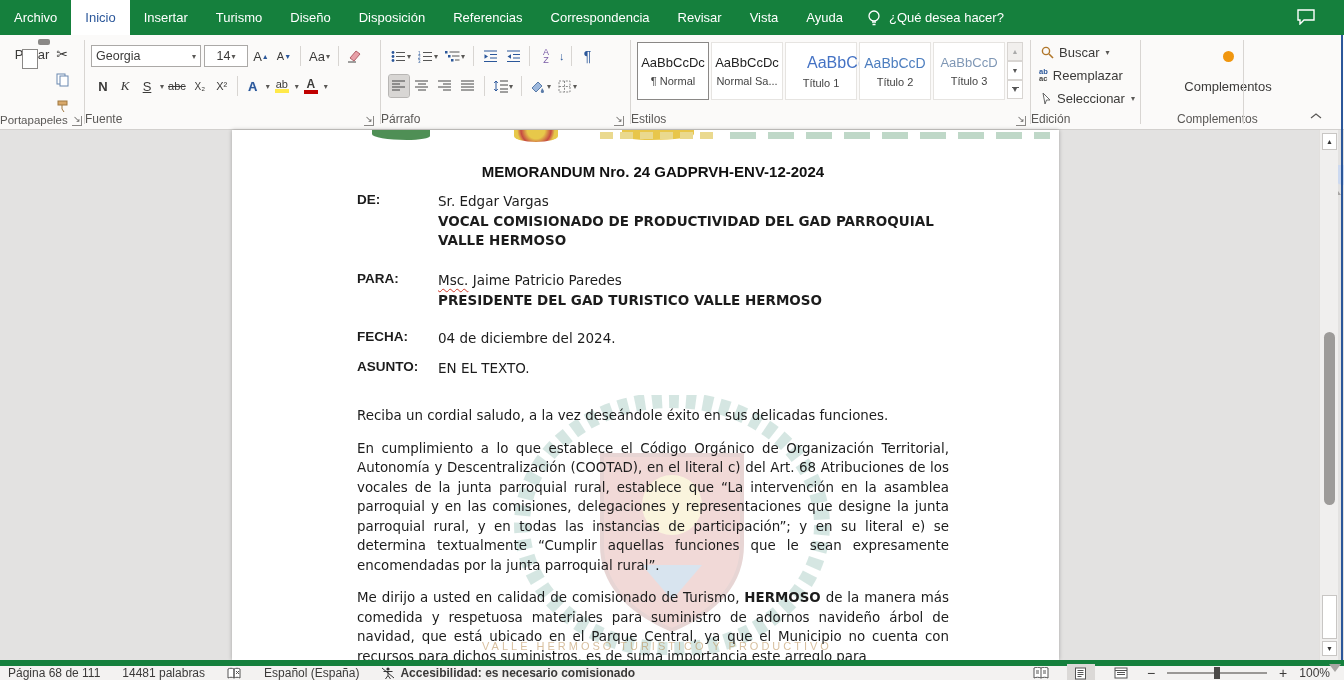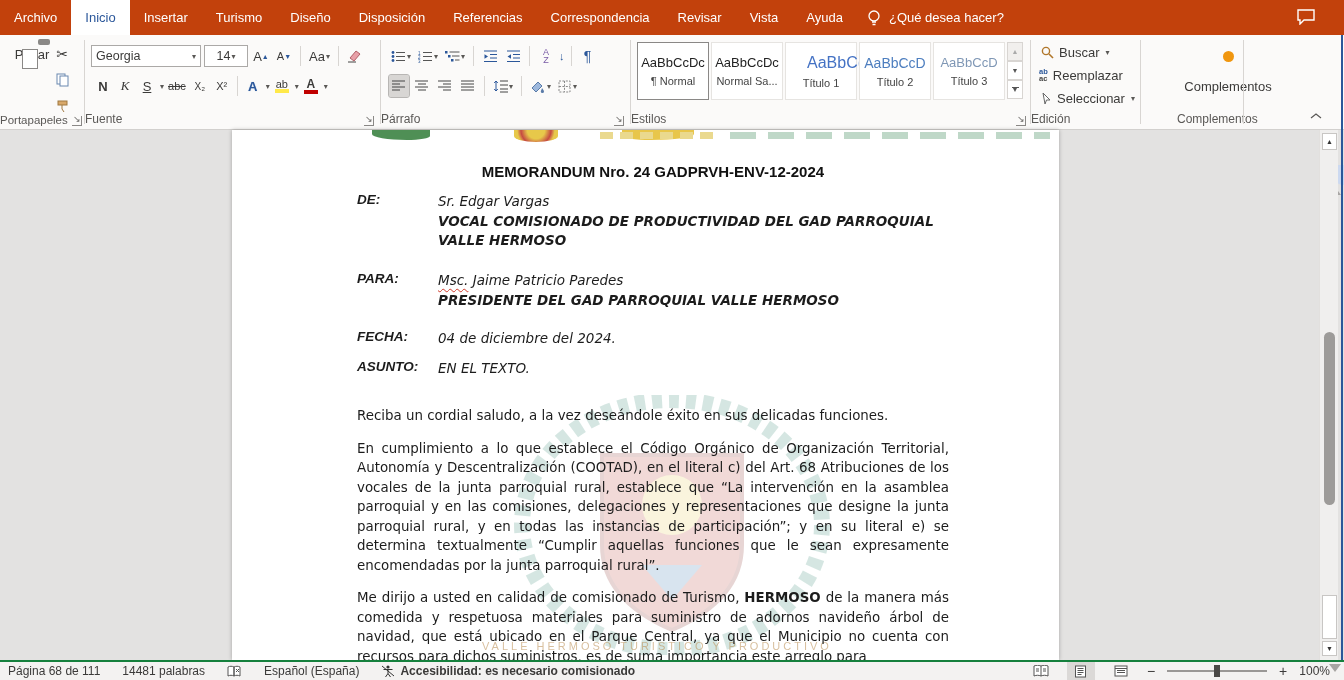--- a/index.html
+++ b/index.html
@@ -1,21 +1,21 @@
 <!DOCTYPE html>
 <html><head>
 <meta charset="utf-8">
 <style>
   * { margin:0; padding:0; box-sizing:border-box; }
   html,body { width:1344px; height:680px; overflow:hidden; }
   body { font-family:"Liberation Sans", sans-serif; background:#e3e2e1; position:relative; }
   .app { position:absolute; inset:0; }
 
   
-  .tabbar { position:absolute; left:0; top:0; width:1344px; height:35px; background:#c2410c; display:flex; align-items:stretch; }
+  .tabbar { position:absolute; left:0; top:0; width:1344px; height:35px; background:#15803d; display:flex; align-items:stretch; }
   .tab { color:#fff; font-size:13px; display:flex; align-items:center; padding:0 14px; cursor:default; }
   .tab.active { background:#fff; color:#2b579a; }
   .tellme { display:flex; align-items:center; color:#fff; font-size:13px; gap:8px; padding-left:10px; }
   .bulb-icon svg { display:block; }
   .feedback-icon { position:absolute; right:28px; top:8px; }
 
   
   .ribbon { position:absolute; left:0; top:35px; width:1344px; height:95px; background:#fbfaf9; border-bottom:1px solid #d2d0ce; font-size:13px; color:#3b3a39; }
   .rgroup { position:absolute; top:0; height:94px; }
   .gsep { position:absolute; top:5px; height:84px; width:1px; background:#d8d5d2; }
@@ -60,40 +60,40 @@
   .ls-yellow { position:absolute; left:390px; top:0; width:72px; height:10px; background:#e8c64b; border-radius:0 0 60% 40%; }
   .ls-text1 { position:absolute; left:368px; top:2px; width:120px; height:7px; background:repeating-linear-gradient(90deg,#ead98e 0 13px, transparent 13px 20px); }
   .ls-text2 { position:absolute; left:498px; top:2px; width:320px; height:7px; background:repeating-linear-gradient(90deg,#bfd8c8 0 26px, transparent 26px 38px); }
 
   
   .watermark { position:absolute; left:205px; top:265px; opacity:.18; }
   .wm-text { position:absolute; left:135px; top:510px; width:580px; text-align:center; font-size:11px; letter-spacing:3px; color:#b98c50; opacity:.55; }
 
   .doc-font { font-family:"DejaVu Sans", sans-serif; color:#1c1c1c; }
   .doc-title { position:absolute; left:125px; top:33px; width:592px; text-align:center; font-size:15px; font-weight:700; font-family:"Liberation Sans",sans-serif; color:#111; }
-  .field { position:absolute; left:125px; width:600px; display:flex;font-style:italic; }
+  .field { position:absolute; left:125px; width:600px; display:flex; }
   .field .flabel { width:81px; font-weight:700; font-size:13.5px; font-family:"Liberation Sans",sans-serif; flex:none; }
   .field .fval { font-size:13.5px; line-height:19.5px; }
   .bold { font-weight:700; }
   .misspell { text-decoration:underline wavy #d03a2a 1px; text-underline-offset:3px; }
   .bodytext { position:absolute; left:125px; top:276px; width:592px; }
   .bodytext p { font-size:13.4px; line-height:19.5px; text-align:justify; margin-bottom:13px; }
   .bodytext p.first { text-align:left; }
 
   
   .vscroll { position:absolute; left:1319px; top:0; width:19px; height:530px; background:#f0efee; border-left:1px solid #e2e0de; }
   .vs-btn { position:absolute; left:2px; width:15px; height:17px; background:#fff; border:1px solid #c8c6c4; display:flex; align-items:center; justify-content:center; font-size:7px; color:#333; }
   .vs-thumb { position:absolute; left:4px; top:202px; width:11px; height:173px; background:#9d9b99; border-radius:6px; }
   .edgeline { position:absolute; left:1341px; top:35px; width:2px; height:625px; background:#2b579a; z-index:7; }
   .tri-up { position:absolute; left:1329px; top:57px; width:0; height:0; border-left:6px solid transparent; border-right:6px solid transparent; border-bottom:8px solid #a7a5a3; }
   .tri-dn { position:absolute; left:1329px; top:664px; width:0; height:0; border-left:6px solid transparent; border-right:6px solid transparent; border-top:8px solid #a7a5a3; z-index:9; }
   .blue-arc { position:absolute; left:1332px; top:35px; width:12px; height:20px; background:#ccd9f0; border-bottom-left-radius:12px; }
 
   
-  .statusbar { position:absolute; left:0; top:660px; width:1344px; height:20px; background:#f3f2f1; border-top:2px solid #15803d; display:flex; align-items:center; font-size:12px; color:#3b3a39; z-index:8; }
+  .statusbar { position:absolute; left:0; top:660px; width:1344px; height:20px; background:#f3f2f1; border-top:6px solid #15803d; display:flex; align-items:center; font-size:12px; color:#3b3a39; z-index:8; }
   .sb-left { display:flex; align-items:center; gap:22px; padding-left:8px; }
   .sb-right { position:absolute; right:14px; display:flex; align-items:center; gap:12px; }
   .sb-item { display:flex; align-items:center; gap:5px; }
   .viewbtn { display:flex; align-items:center; justify-content:center; width:28px; height:19px; }
   .viewbtn.active { background:#dbd9d7; }
   .zoom-track { position:relative; width:100px; height:2px; background:#9a9896; }
   .zoom-thumb { position:absolute; left:47px; top:-5px; width:6px; height:12px; background:#4a4846; }
   .zoom-sign { font-size:14px; color:#3b3a39; }
 </style>
 </head>
@@ -430,21 +430,21 @@
           <span>Sr. Edgar Vargas</span><br>
           <span class="bold">VOCAL COMISIONADO DE PRODUCTIVIDAD DEL GAD PARROQUIAL</span><br>
           <span class="bold">VALLE HERMOSO</span>
         </span>
       </div>
 
       <div class="field doc-font" style="top:141px;">
         <span class="flabel">PARA:</span>
         <span class="fval">
           <span class="misspell">Msc.</span><span> Jaime Patricio Paredes</span><br>
-          <span class="bold">PRESIDENTE DEL GAD PARROQUIAL VALLE HERMOSO</span>
+          <span class="bold">PRESIDENTE DEL GAD TURISTICO VALLE HERMOSO</span>
         </span>
       </div>
 
       <div class="field doc-font" style="top:199px;">
         <span class="flabel">FECHA:</span>
         <span class="fval">04 de diciembre del 2024.</span>
       </div>
 
       <div class="field doc-font" style="top:229px;">
         <span class="flabel">ASUNTO:</span>

